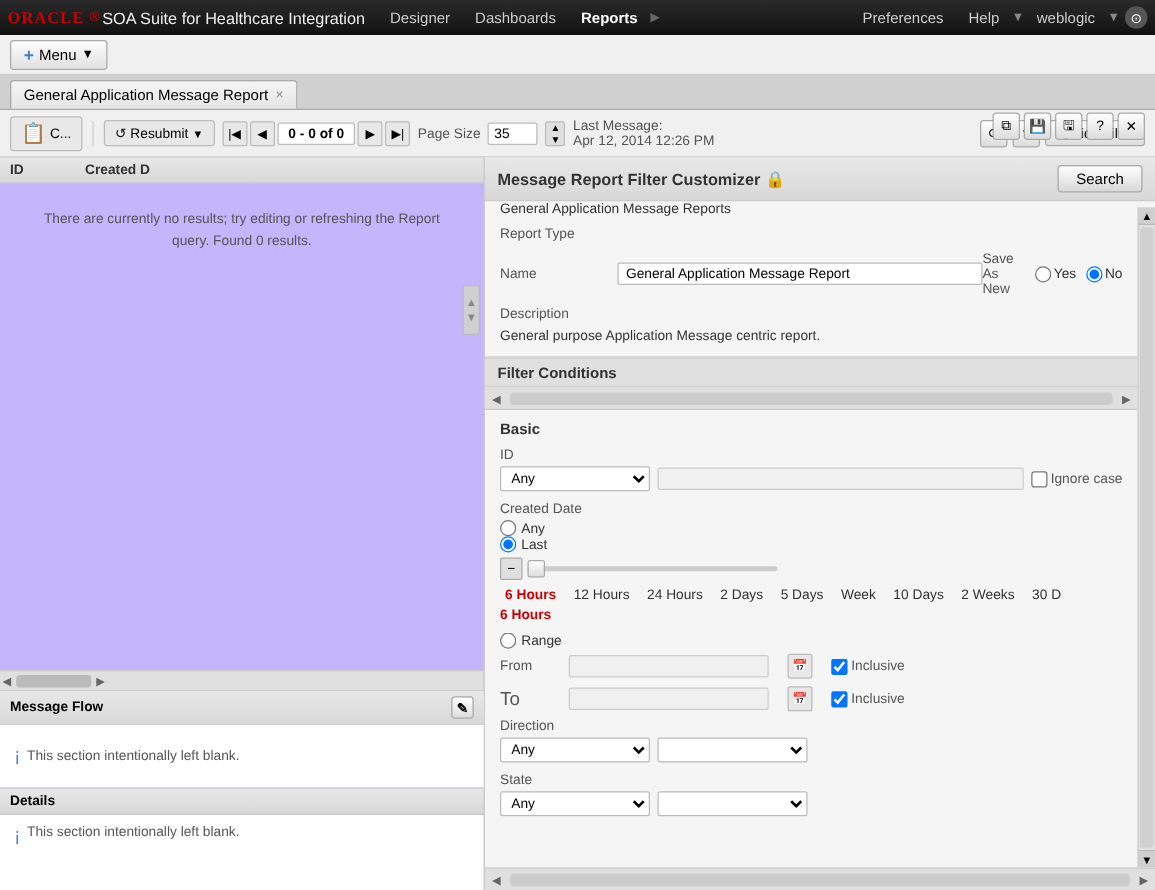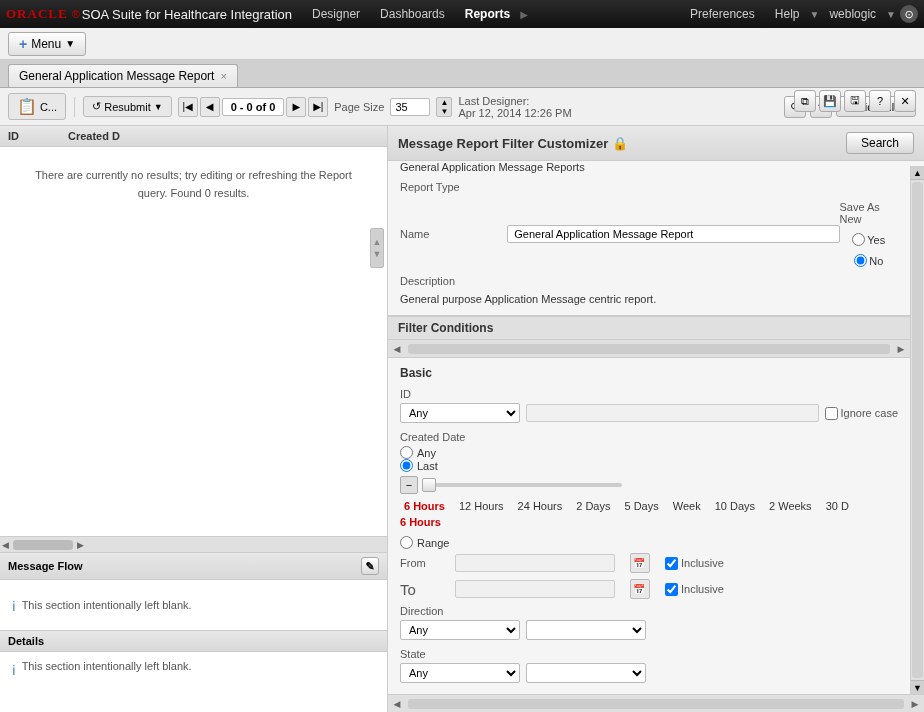--- a/index.html
+++ b/index.html
@@ -50,21 +50,21 @@
     .page-count { background: #fff; border: 1px solid #bbb; border-radius: 2px; padding: 2px 8px; font-size: 11px; font-weight: bold; }
     .page-size-label { font-size: 11px; color: #555; }
     .page-size-input { background: #fff; border: 1px solid #bbb; border-radius: 2px; padding: 2px 4px; width: 40px; font-size: 11px; }
     .page-size-spin { background: #e0e0e0; border: 1px solid #bbb; border-radius: 2px; display: flex; flex-direction: column; }
     .spin-btn { width: 14px; height: 9px; font-size: 8px; display: flex; align-items: center; justify-content: center; cursor: pointer; }
     .last-updated { font-size: 11px; color: #555; }
     .toolbar-right { display: flex; align-items: center; gap: 4px; margin-left: auto; }
     .hide-menu-btn { background: linear-gradient(to bottom, #fff, #ddd); border: 1px solid #aaa; border-radius: 3px; padding: 3px 8px; font-size: 11px; display: flex; align-items: center; gap: 3px; cursor: pointer; }
 
     
-    #content { display: flex; height: calc(684px - 98px); background: #ffffff; }
+    #content { display: flex; height: calc(684px - 98px); background: #c4b5fd; }
 
     
     #left-panel { width: 388px; border-right: 1px solid #ccc; display: flex; flex-direction: column; overflow: hidden; }
     #table-area { flex: 1; overflow: hidden; }
     .table-header { background: linear-gradient(to bottom, #e8e8e8, #d8d8d8); border-bottom: 1px solid #ccc; display: flex; padding: 4px 8px; font-size: 11px; font-weight: bold; color: #333; }
     .col-id { width: 60px; }
     .col-created { flex: 1; }
     #no-results { padding: 20px; text-align: center; color: #555; font-size: 11px; line-height: 1.6; }
     #message-flow { border-top: 1px solid #ccc; background: #f0f0f0; }
     .section-header { background: linear-gradient(to bottom, #e8e8e8, #d8d8d8); padding: 4px 8px; font-size: 11px; font-weight: bold; display: flex; align-items: center; justify-content: space-between; border-bottom: 1px solid #ccc; }
@@ -81,21 +81,21 @@
     .filter-title { font-size: 13px; font-weight: bold; color: #333; display: flex; align-items: flex-end; gap: 4px; }
     .lock-icon { color: #c8a000; font-size: 13px; }
     .search-btn { background: linear-gradient(to bottom, #fff, #d8d8d8); border: 1px solid #aaa; border-radius: 3px; padding: 3px 14px; font-size: 12px; cursor: pointer; }
 
     #filter-content { overflow-y: auto; height: calc(100% - 40px); padding: 0; }
     .filter-row { display: flex; padding: 4px 12px; align-items: center; font-size: 11px; color: #333; }
     .filter-label { width: 120px; font-size: 11px; color: #555; }
     .filter-value { font-size: 11px; color: #333; }
     .filter-name-input { background: #fff; border: 1px solid #bbb; border-radius: 2px; padding: 2px 6px; width: 370px; font-size: 11px; }
     .filter-desc { font-size: 11px; color: #333; padding: 2px 0; }
-    .save-as-row { display: flex; align-items: center; gap: 8px; margin-left: auto; font-size: 11px; flex-direction: column; }
+    .save-as-row { display: flex; align-items: center; gap: 8px; margin-left: auto; font-size: 11px; }
     .save-label { color: #555; }
     
     
     #filter-conditions { border-top: 1px solid #ccc; margin-top: 4px; }
     .filter-conditions-header { background: #e0e0e0; padding: 4px 10px; font-size: 12px; font-weight: bold; color: #333; border-bottom: 1px solid #ccc; border-top: 1px solid #ccc; display: flex; align-items: center; }
     #horiz-scroll { background: #e0e0e0; height: 18px; border-bottom: 1px solid #ccc; display: flex; align-items: center; padding: 0 2px; }
     .h-scroll-btn { width: 14px; height: 14px; font-size: 9px; color: #666; cursor: pointer; display: flex; align-items: center; justify-content: center; }
     .h-scroll-bar { flex: 1; height: 10px; background: #ccc; border-radius: 3px; margin: 0 4px; }
 
     #basic-section { padding: 8px 12px; }
@@ -199,21 +199,21 @@
       <div class="nav-arrow">▶</div>
       <div class="nav-arrow">▶|</div>
     </div>
     <span class="page-size-label">Page Size</span>
     <input type="text" class="page-size-input" value="35" style="">
     <div class="page-size-spin">
       <div class="spin-btn">▲</div>
       <div class="spin-btn">▼</div>
     </div>
     <div class="last-updated">
-      <div>Last Designer:</div>
+      <div>Last Message:</div>
       <div>Apr 12, 2014 12:26 PM</div>
     </div>
     <div class="toolbar-right">
       <div class="icon-btn">⟳</div>
       <div style="display:flex;gap:1px;">
         <div class="icon-btn">▼</div>
       </div>
       <div class="hide-menu-btn">
         <span>◀</span>
         <span>Hide Filter</span>

